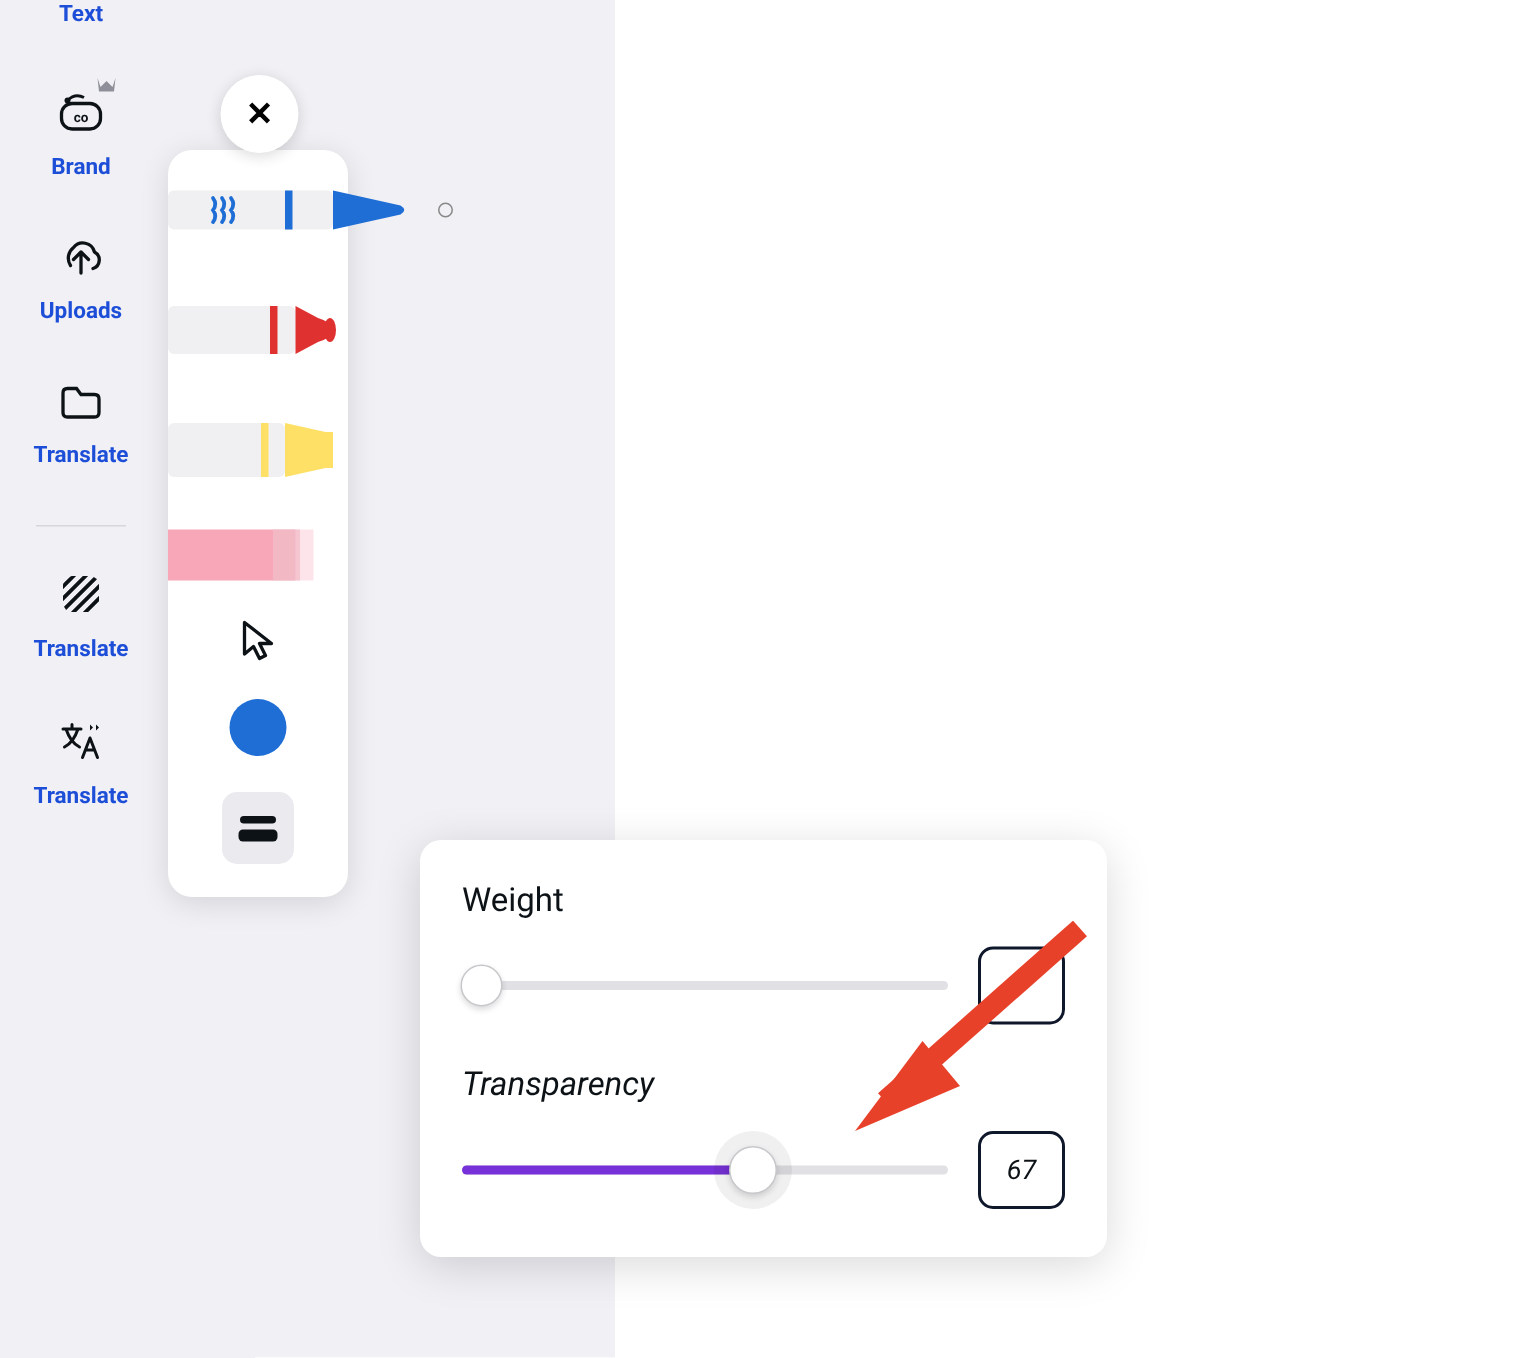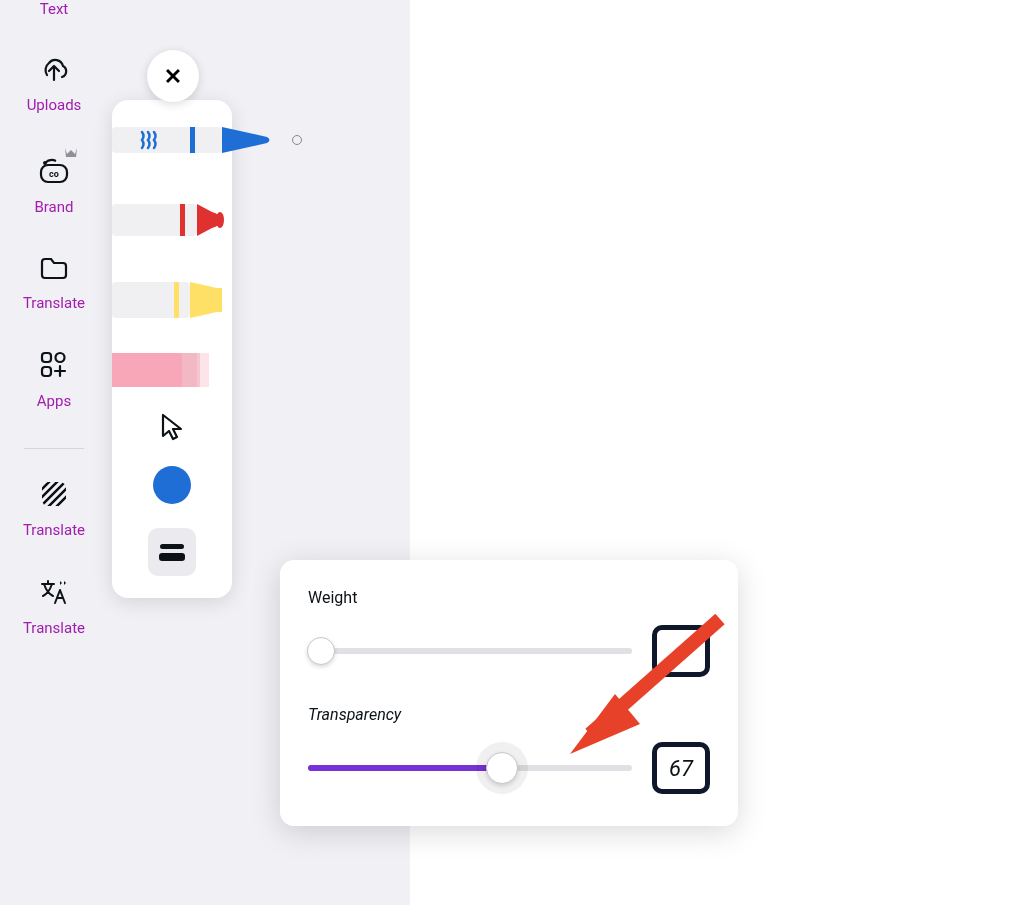--- a/index.html
+++ b/index.html
@@ -50,22 +50,22 @@
       padding: 10px 5px;
       cursor: pointer;
       width: 100%;
       margin-bottom: 18px;
     }
     
     .sidebar-item.first { padding-top: 0; }
     
     .sidebar-label {
       font-size: 15px;
-      font-weight: 400;
-      color: #a21caf;
+      font-weight: 700;
+      color: #1d4ed8;
     }
     
     .sidebar-icon-wrap {
       width: 48px;
       height: 48px;
       border-radius: 10px;
       display: flex;
       align-items: center;
       justify-content: center;
     }
@@ -174,21 +174,21 @@
       background: #fff;
       border-radius: 14px;
       box-shadow: 0 6px 30px rgba(0,0,0,0.15);
       padding: 28px 28px 32px;
     }
     
     .setting-group { margin-bottom: 28px; }
     .setting-group:last-child { margin-bottom: 0; font-style: italic; }
     
     .setting-label {
-      font-size: 16px;
+      font-size: 22px;
       color: #0d1216;
       margin-bottom: 18px;
     }
     
     .setting-row {
       display: flex;
       align-items: center;
       gap: 20px;
     }
     
@@ -235,94 +235,83 @@
       transform: translate(-50%, -50%);
       width: 52px;
       height: 52px;
       background: rgba(0,0,0,0.06);
       border-radius: 50%;
     }
     
     .value-box {
       width: 58px;
       height: 52px;
-      border: 5px solid #0f172a;
+      border: 2px solid #0f172a;
       border-radius: 10px;
       display: flex;
       align-items: center;
       justify-content: center;
-      font-size: 22px;
+      font-size: 18px;
       color: #0d1216;
     }
     
     
     .arrow-annotation {
       position: absolute;
       left: 540px;
       top: 614px;
       pointer-events: none;
     }
   </style>
 </head>
 <body>
 
 <div class="left-panel">
 
   <div class="sidebar">
 
     <div class="sidebar-item first">
       <span class="sidebar-label">Text</span>
-    </div>
-
-    <div class="sidebar-item">
-      <span>
-        <svg width="32" height="28" viewBox="0 0 32 28">
-          <path d="M9 19 A9 9 0 0 1 11 7 A8 8 0 0 1 25 10 A6 6 0 0 1 24 21" fill="none" stroke="#0d1216" stroke-width="2.2" stroke-linecap="round"></path>
-          <path d="M16 10 L16 24 M11 15 L16 10 L21 15" fill="none" stroke="#0d1216" stroke-width="2.2" stroke-linecap="round" stroke-linejoin="round"></path>
-        </svg>
-      </span>
-      <span class="sidebar-label">Uploads</span>
     </div>
 
     <div class="sidebar-item">
       <span style="position:relative;">
         <svg width="34" height="34" viewBox="0 0 34 34">
           <rect x="4" y="13" width="26" height="17" rx="7" fill="none" stroke="#0d1216" stroke-width="2.2"></rect>
           <text x="17" y="25" text-anchor="middle" font-size="9" font-weight="bold" fill="#0d1216">co</text>
           <circle cx="8" cy="11" r="2" fill="#0d1216"></circle>
           <path d="M 8 11 Q 13 6 19 9" fill="none" stroke="#0d1216" stroke-width="2"></path>
         </svg>
         <svg width="16" height="14" viewBox="0 0 16 14" style="position:absolute;top:-6px;right:-8px;">
           <path d="M2 2 L4 8 L8 4 L12 8 L14 2 L13 11 L3 11 Z" fill="#8f8f99"></path>
         </svg>
       </span>
       <span class="sidebar-label">Brand</span>
     </div>
 
+    <div class="sidebar-item">
+      <span>
+        <svg width="32" height="28" viewBox="0 0 32 28">
+          <path d="M9 19 A9 9 0 0 1 11 7 A8 8 0 0 1 25 10 A6 6 0 0 1 24 21" fill="none" stroke="#0d1216" stroke-width="2.2" stroke-linecap="round"></path>
+          <path d="M16 10 L16 24 M11 15 L16 10 L21 15" fill="none" stroke="#0d1216" stroke-width="2.2" stroke-linecap="round" stroke-linejoin="round"></path>
+        </svg>
+      </span>
+      <span class="sidebar-label">Uploads</span>
+    </div>
+
 
     <div class="sidebar-item">
       <span>
         <svg width="32" height="28" viewBox="0 0 32 28">
           <path d="M4 8 Q4 5 7 5 L13 5 L16 9 L25 9 Q28 9 28 12 L28 21 Q28 24 25 24 L7 24 Q4 24 4 21 Z" fill="none" stroke="#0d1216" stroke-width="2.2"></path>
         </svg>
       </span>
       <span class="sidebar-label">Translate</span>
     </div>
 
-    <div class="sidebar-item">
-      <span>
-        <svg width="30" height="30" viewBox="0 0 30 30">
-          <rect x="3" y="3" width="9" height="9" rx="3" fill="none" stroke="#0d1216" stroke-width="2.2"></rect>
-          <circle cx="21" cy="7.5" r="4.5" fill="none" stroke="#0d1216" stroke-width="2.2"></circle>
-          <rect x="3" y="17" width="9" height="9" rx="3" fill="none" stroke="#0d1216" stroke-width="2.2"></rect>
-          <path d="M21 16 L21 26 M16 21 L26 21" stroke="#0d1216" stroke-width="2.2" stroke-linecap="round"></path>
-        </svg>
-      </span>
-      <span class="sidebar-label">Apps</span>
-    </div>
 
     <div class="divider"></div>
 
     <div class="sidebar-item">
       <span>
         <svg width="30" height="30" viewBox="0 0 30 30">
           <defs>
             <clipPath id="bgclip">
                 <rect x="3" y="3" width="24" height="24" rx="6"></rect>
               </clipPath>

